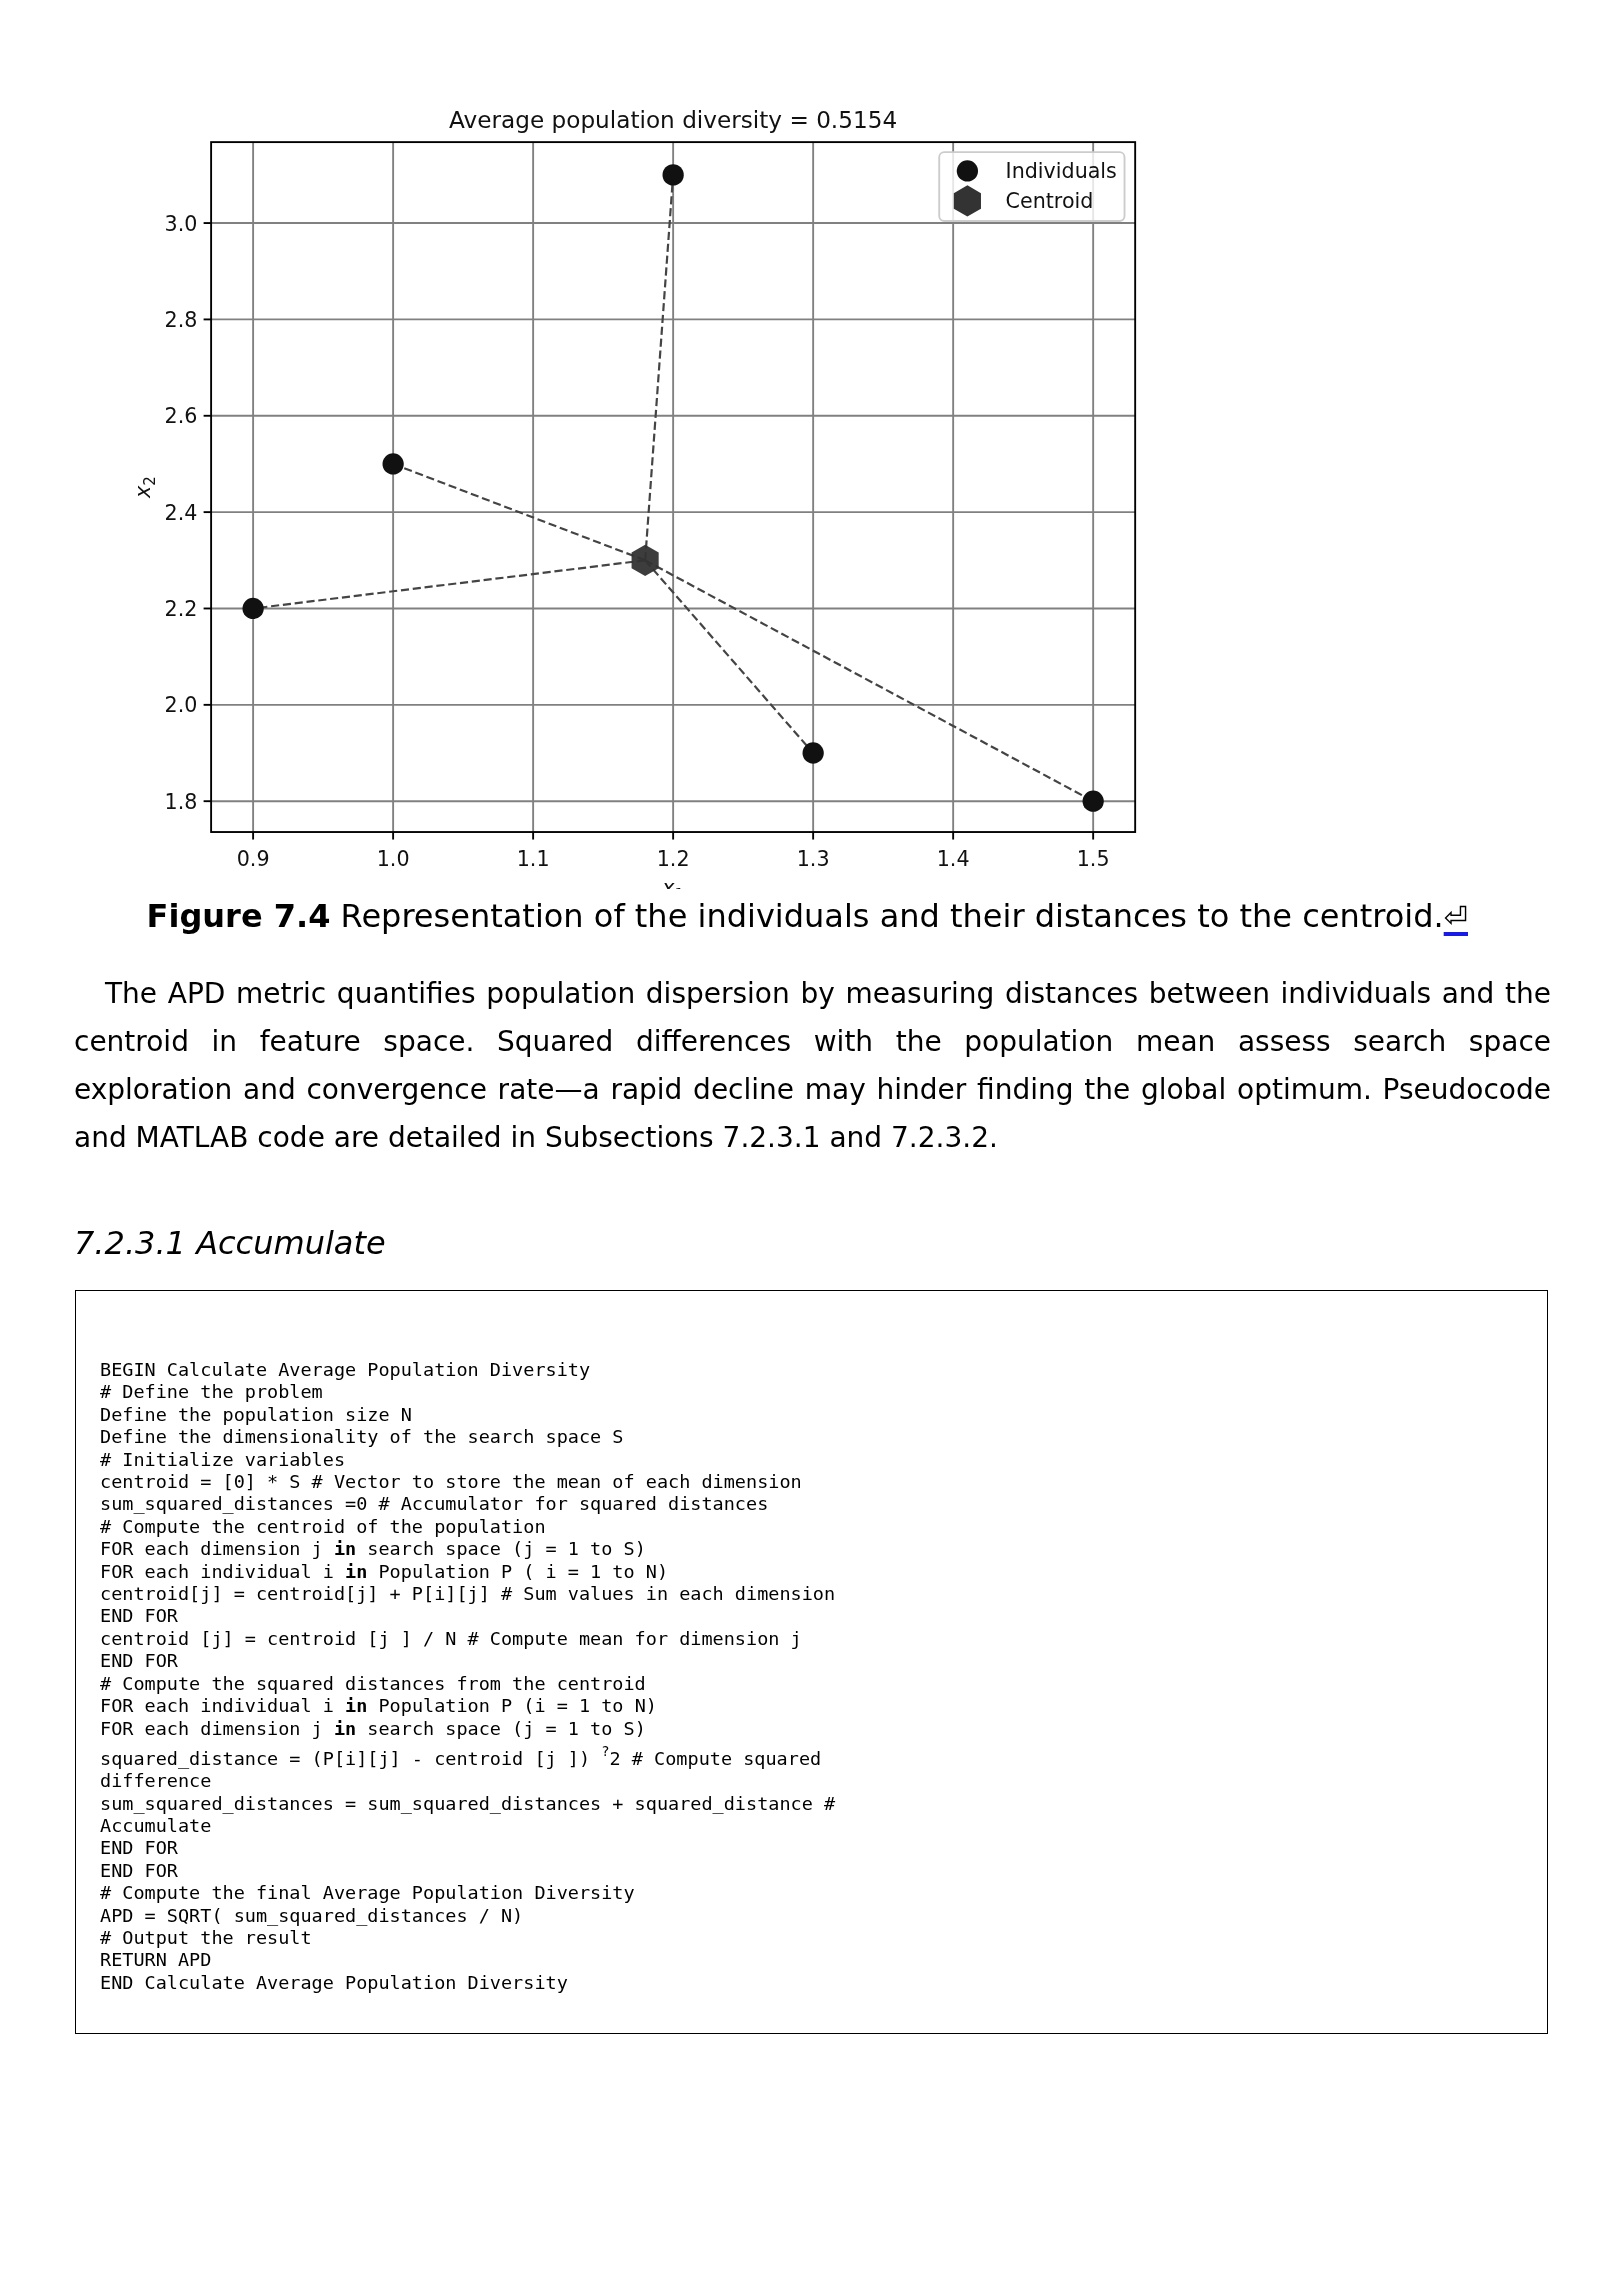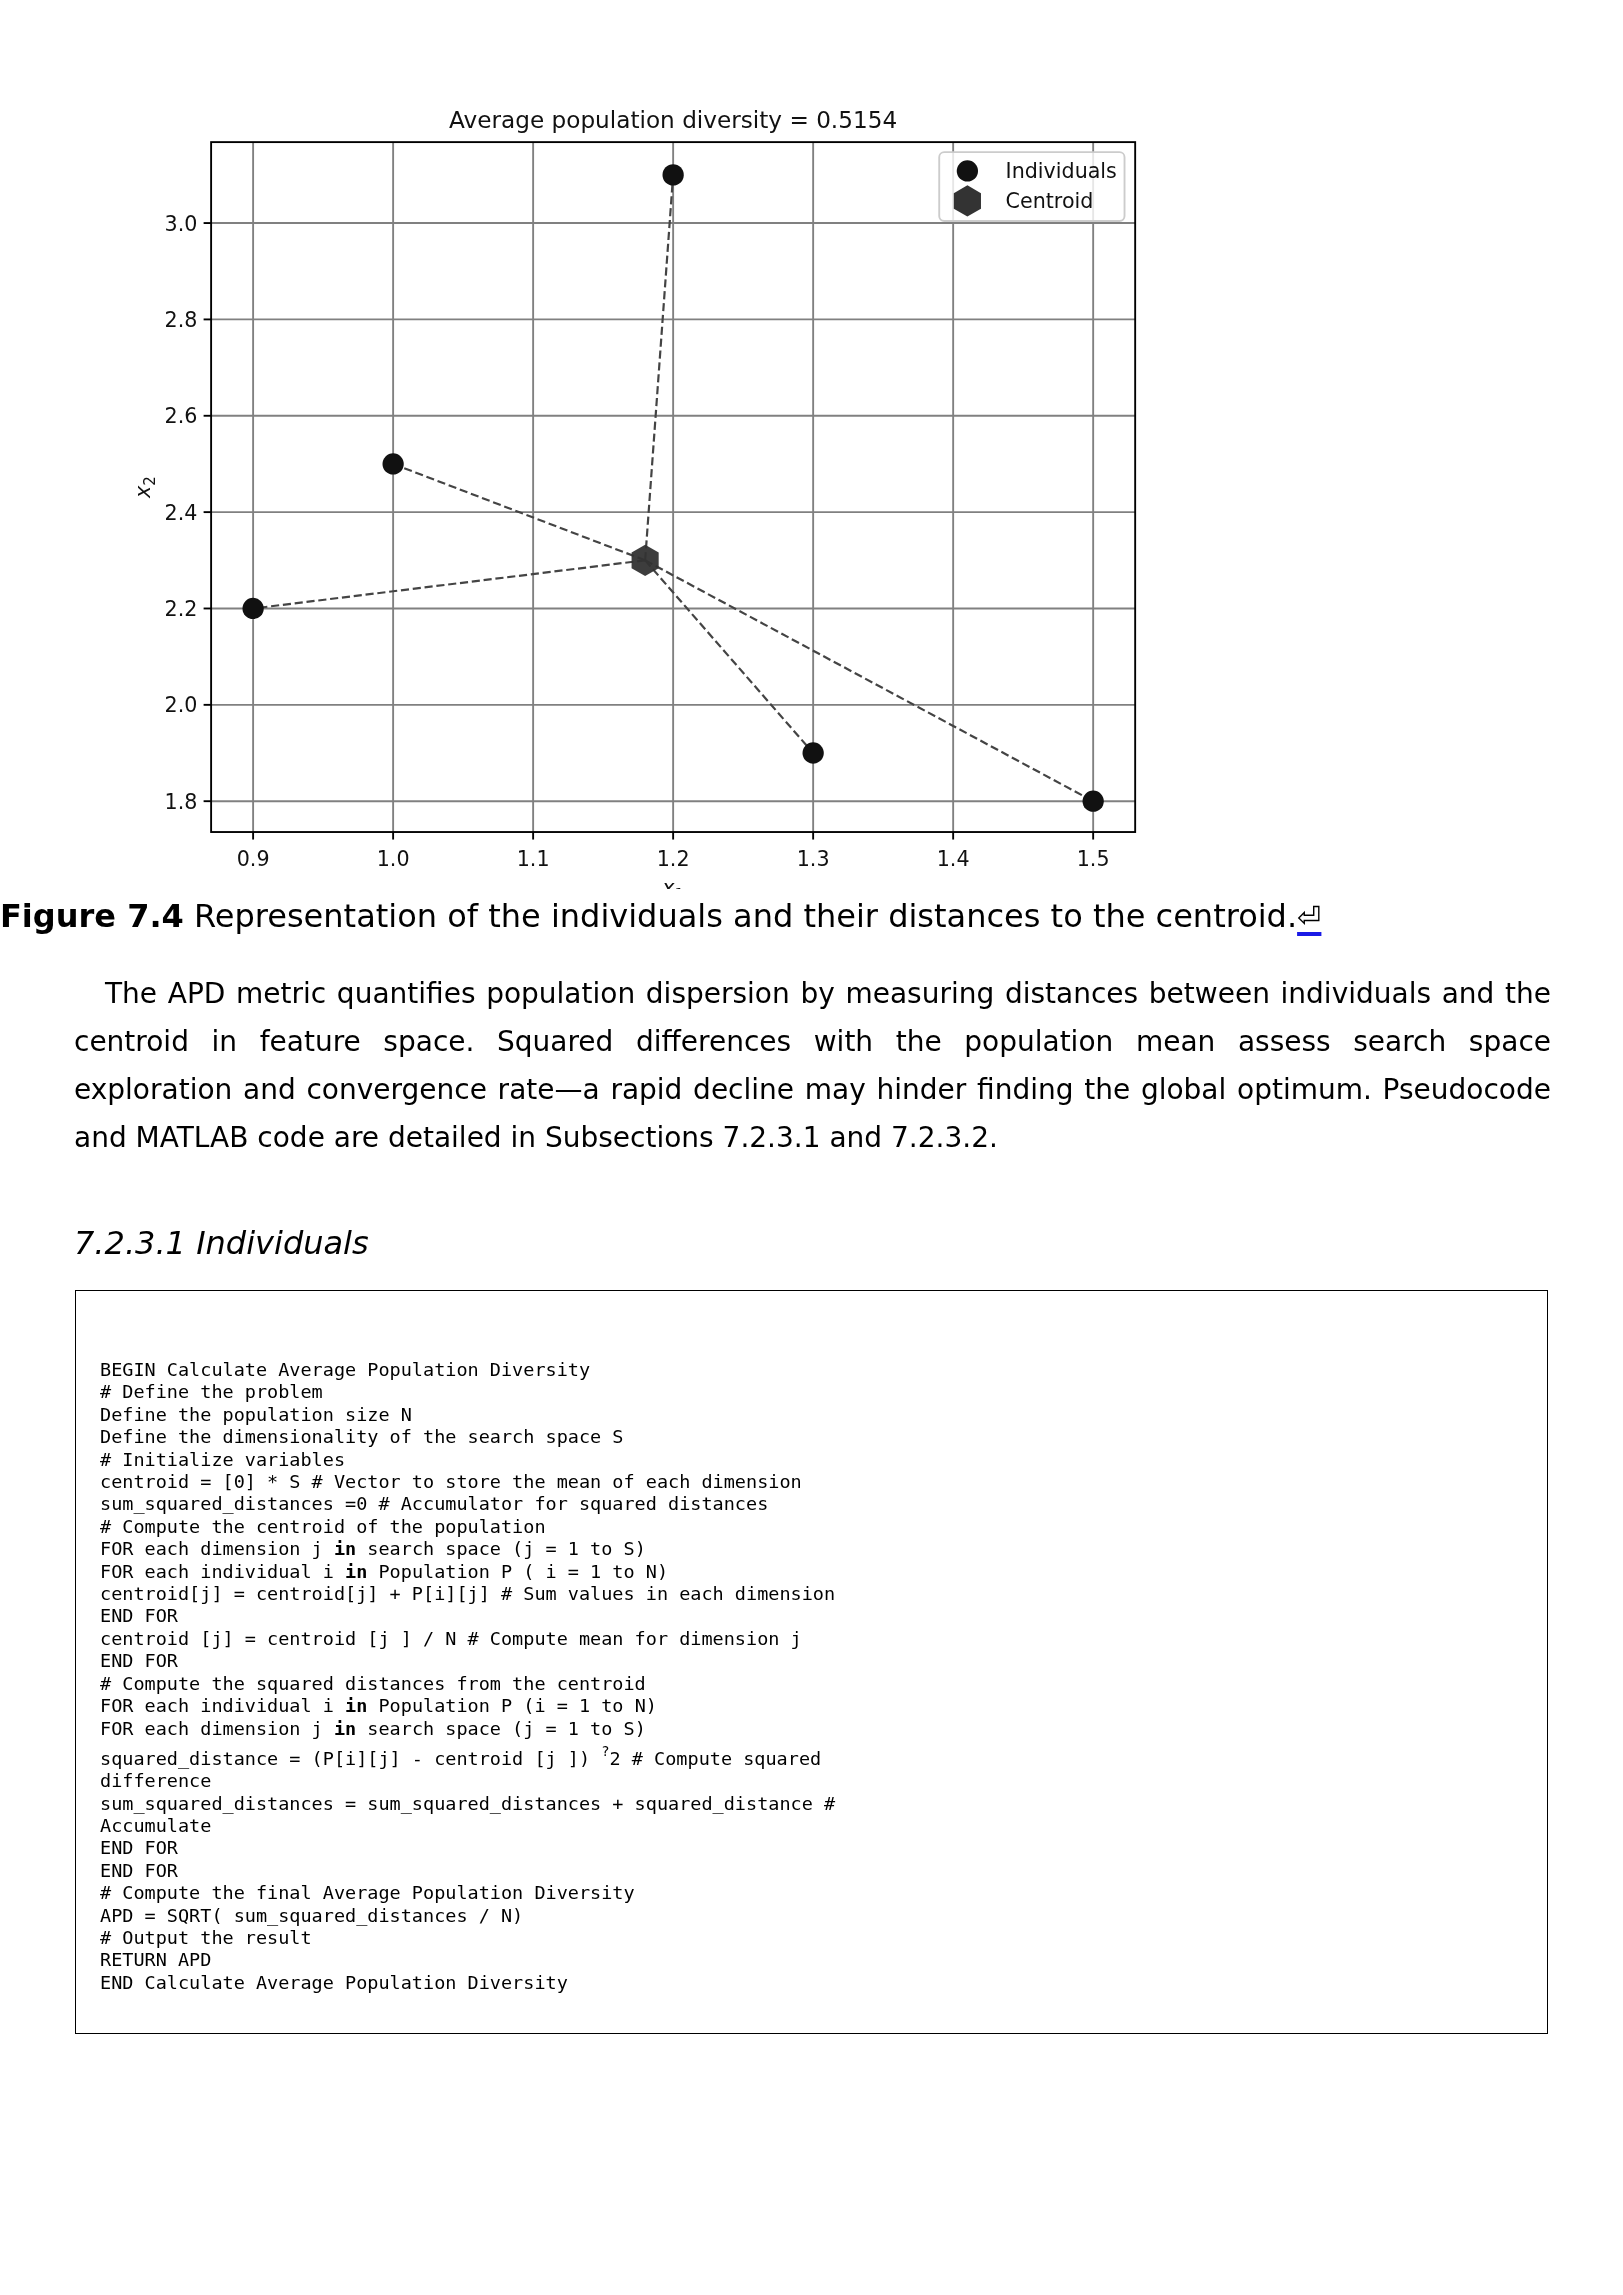--- a/index.html
+++ b/index.html
@@ -1,18 +1,18 @@
 <!DOCTYPE html>
 <html style="font-size:10px"><head>
 <meta charset="utf-8">
 <style>
   html, body { margin:0; padding:0; background:#ffffff; }
   body { width:1623px; height:2295px; position:relative; overflow:hidden; font-family:"DejaVu Sans", sans-serif; color:#000; }
   #chart { position:absolute; left:0; top:0; }
-  .caption { position:absolute; left:0; width:1468px; top:897px; text-align:left; font-size:32px; white-space:nowrap; }
+  .caption { position:absolute; left:0; width:1468px; top:897px; text-align:right; font-size:32px; white-space:nowrap; }
   .caption .lbl { font-weight:bold; }
   .caption .ret { color:#000; text-decoration:underline; text-decoration-color:#1a1ae6; text-decoration-thickness:4.4px; text-underline-offset:5px; font-size:29px; }
   .para { position:absolute; left:74px; width:1477px; top:970px; font-size:28px; line-height:48px; text-align:justify; text-indent:31px; }
   .subhead { position:absolute; left:74px; top:1224px; font-size:32px; font-style:italic; }
   .codebox { position:absolute; left:75px; top:1290px; width:1473px; height:744px; border:1.9px solid #000; box-sizing:border-box; }
   .code { position:absolute; left:24px; top:68px; font-family:"DejaVu Sans Mono", monospace; font-size:18.5px; line-height:22.4px; white-space:pre; }
   .code b { font-weight:bold; }
   .code .sup { font-size:13.8px; vertical-align:8.8px; }
 </style>
 </head>
@@ -92,18 +92,18 @@
       <text x="1606" y="333" font-size="33" font-family="DejaVu Sans, sans-serif" fill="#111">Centroid</text>
     </g>
 </svg>
 
 <div class="caption">
   <span class="lbl">Figure 7.4</span><span> Representation of the individuals and their distances to the centroid.</span><span class="ret">⏎</span>
 </div>
 
 <div class="para">The APD metric quantifies population dispersion by measuring distances between individuals and the centroid in feature space. Squared differences with the population mean assess search space exploration and convergence rate—a rapid decline may hinder finding the global optimum. Pseudocode and MATLAB code are detailed in Subsections 7.2.3.1 and 7.2.3.2.</div>
 
-<div class="subhead">7.2.3.1 Individuals</div>
+<div class="subhead">7.2.3.1 Accumulate</div>
 
 <div class="codebox">
   <div class="code" id="code"><div><span>BEGIN Calculate Average Population Diversity</span></div><div><span># Define the problem</span></div><div><span>Define the population size N</span></div><div><span>Define the dimensionality of the search space S</span></div><div><span># Initialize variables</span></div><div><span>centroid = [0] * S # Vector to store the mean of each dimension</span></div><div><span>sum_squared_distances =0 # Accumulator for squared distances</span></div><div><span># Compute the centroid of the population</span></div><div><span>FOR each dimension j </span><b>in</b><span> search space (j = 1 to S)</span></div><div><span>FOR each individual i </span><b>in</b><span> Population P ( i = 1 to N)</span></div><div><span>centroid[j] = centroid[j] + P[i][j] # Sum values in each dimension</span></div><div><span>END FOR</span></div><div><span>centroid [j] = centroid [j ] / N # Compute mean for dimension j</span></div><div><span>END FOR</span></div><div><span># Compute the squared distances from the centroid</span></div><div><span>FOR each individual i </span><b>in</b><span> Population P (i = 1 to N)</span></div><div><span>FOR each dimension j </span><b>in</b><span> search space (j = 1 to S)</span></div><div><span>squared_distance = (P[i][j] - centroid [j ]) </span><span class="sup">?</span><span>2 # Compute squared</span></div><div><span>difference</span></div><div><span>sum_squared_distances = sum_squared_distances + squared_distance #</span></div><div><span>Accumulate</span></div><div><span>END FOR</span></div><div><span>END FOR</span></div><div><span># Compute the final Average Population Diversity</span></div><div><span>APD = SQRT( sum_squared_distances / N)</span></div><div><span># Output the result</span></div><div><span>RETURN APD</span></div><div><span>END Calculate Average Population Diversity</span></div></div>
 </div>
 
 
 </body></html>

